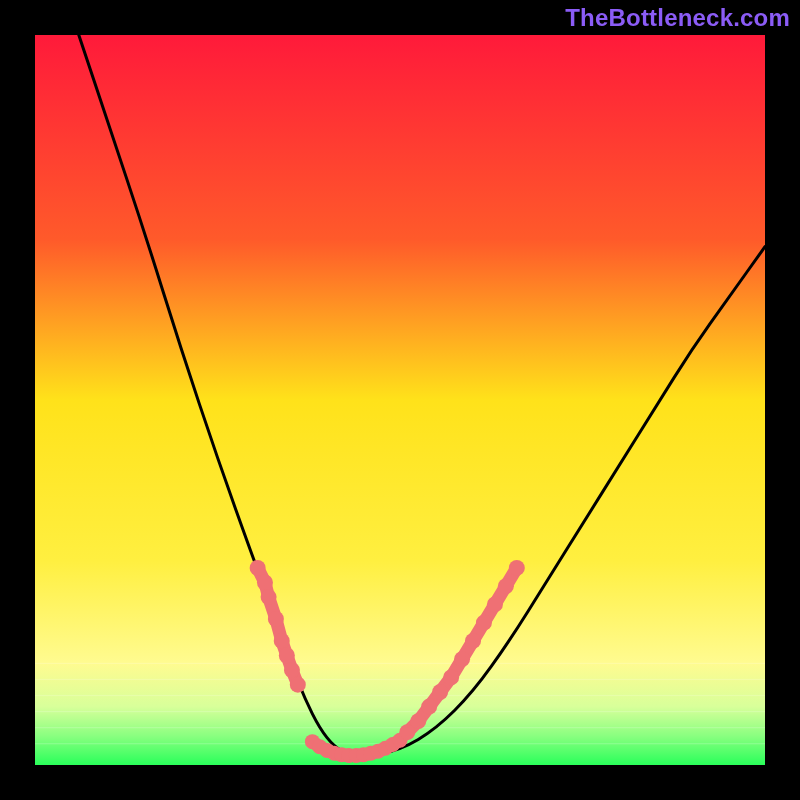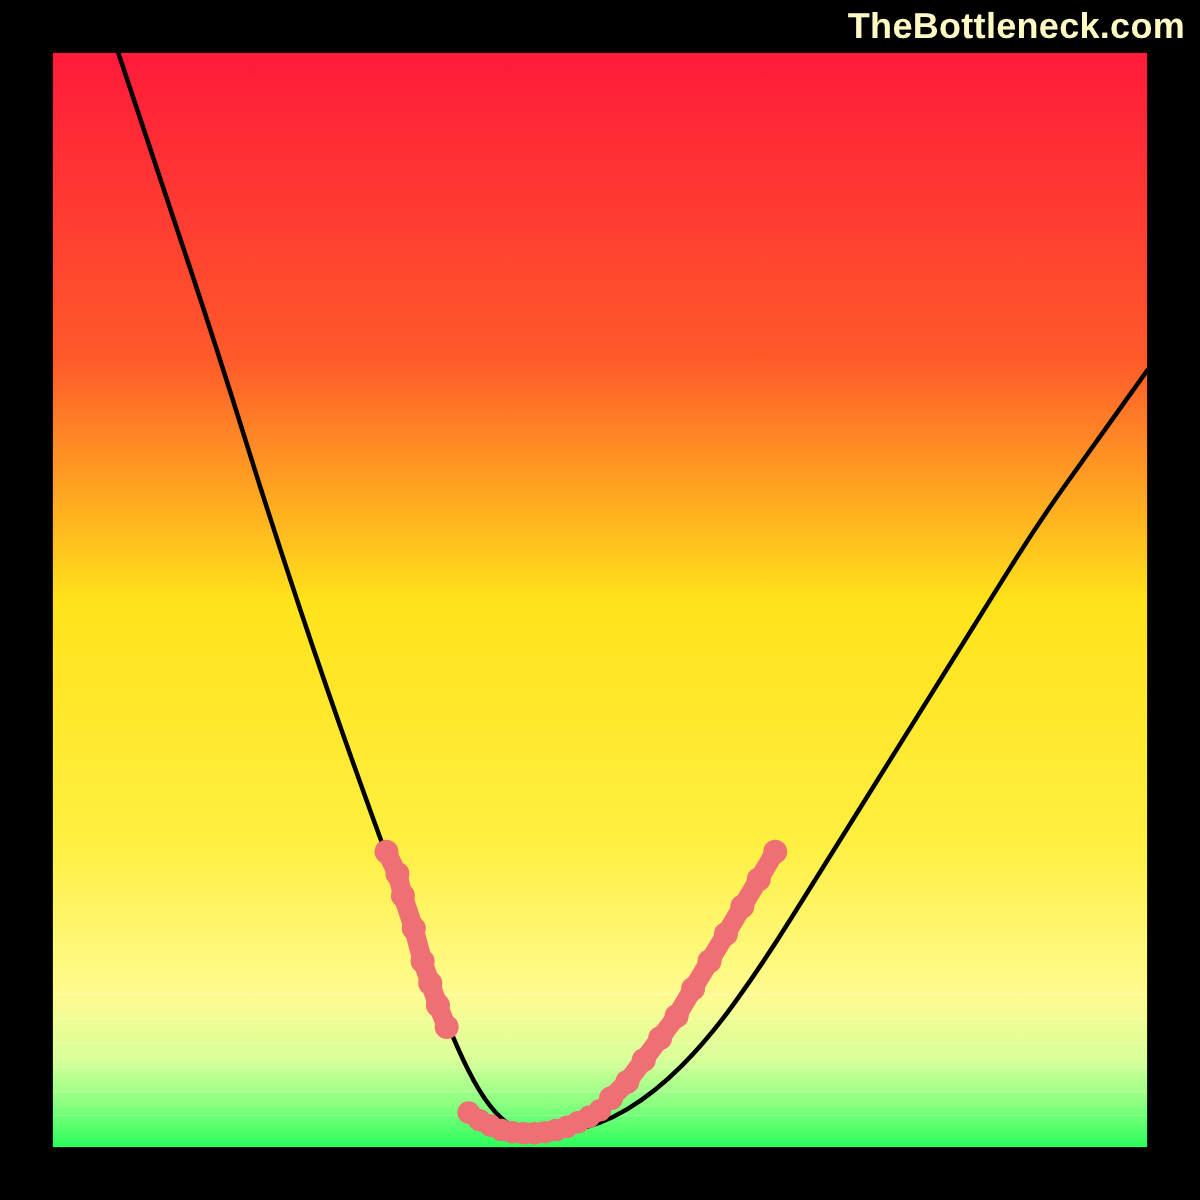--- a/index.html
+++ b/index.html
@@ -14,21 +14,21 @@
     position: absolute;
     top: 0; left: 0;
     width: 800px;
     height: 800px;
     background: #000;
   }
   .watermark {
     position: absolute;
     top: 4px;
     right: 10px;
-    color: #fef9c3;
+    color: #8b5cf6;
     font-size: 24px;
     font-weight: 600;
     letter-spacing: 0.2px;
     z-index: 5;
   }
   .plot-area {
     position: absolute;
     top: 35px;
     left: 35px;
     width: 730px;

